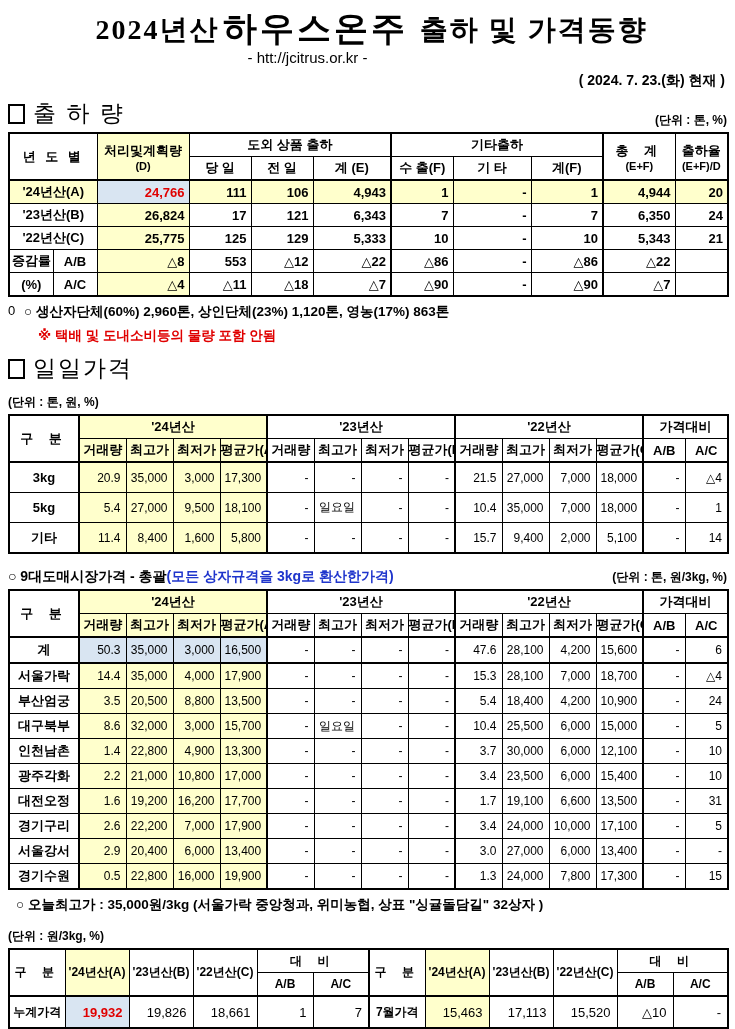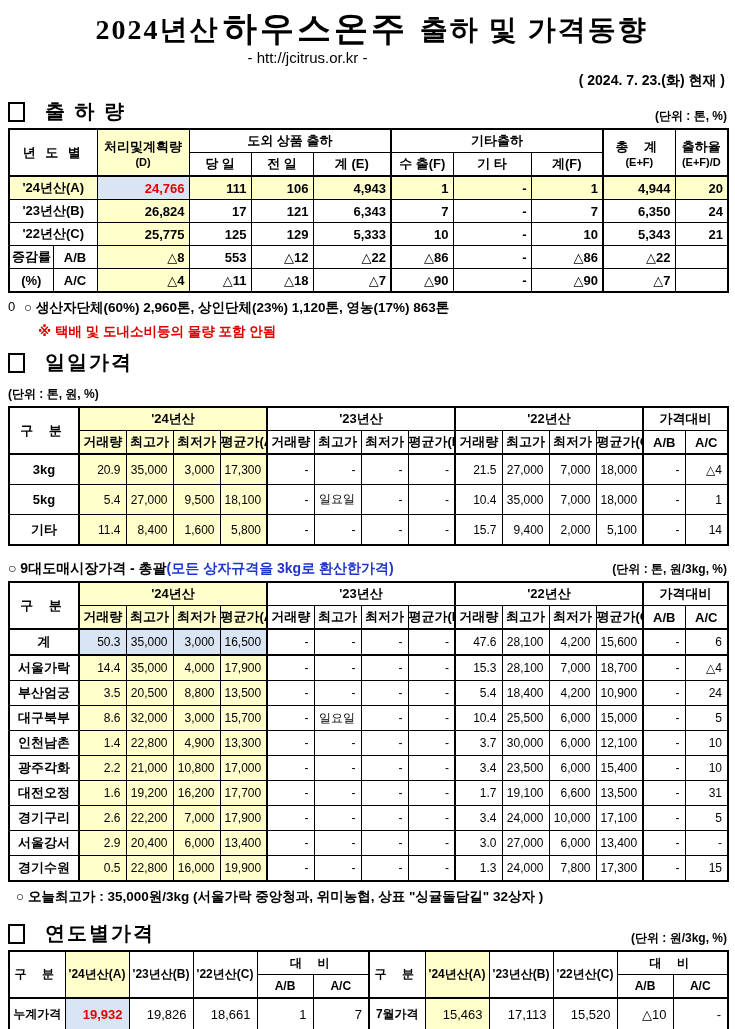--- a/index.html
+++ b/index.html
@@ -4,21 +4,21 @@
 <style>
   html,body{margin:0;padding:0;background:#fff;color:#000;}
   body{width:735px;height:1029px;box-sizing:border-box;padding:6px 8px;
        font-family:"Liberation Sans","DejaVu Sans",sans-serif;font-size:13px;overflow:hidden;}
   .titlebox{text-align:center;margin-top:4px;line-height:1.1;}
   .t-year,.t-rest{font-family:"Liberation Serif","DejaVu Serif",serif;font-size:28px;font-weight:bold;letter-spacing:2px;margin-left:8px;}
   .t-main{font-size:34px;font-weight:900;letter-spacing:3px;vertical-align:-1px;}
   .subtitle{text-align:center;font-size:15px;margin-top:2px;transform:translateX(-60px);}
   .datenote{text-align:right;font-size:14px;font-weight:bold;margin-top:6px;padding-right:2px;}
   .sec-row{display:flex;justify-content:space-between;align-items:flex-end;margin-top:8px;}
-  .sec{display:flex;align-items:center;gap:20px;font-size:20px;font-weight:700;letter-spacing:2px;}
+  .sec{display:flex;align-items:center;gap:8px;font-size:23px;font-weight:400;letter-spacing:2px;}
   .sq{width:13px;height:16px;border:2px solid #000;background:#fff;}
   .unit{font-size:12px;font-weight:bold;}
   table{border-collapse:collapse;table-layout:fixed;width:719px;margin-top:3px;border:2px solid #000;}
   th,td{border:1px solid #000;padding:1px 4px;overflow:hidden;white-space:nowrap;font-size:13px;}
   th{font-weight:bold;text-align:center;height:20px;padding:1px 0;}
   th .sub{font-size:11px;font-weight:bold;}
   .yb{background:#FFFFCC;}
   .bL{border-left:2px solid #000;}
   tbody tr:first-child td{border-top:2px solid #000;}
   .lbl{text-align:center;}
@@ -522,24 +522,20 @@
         <td>17,300</td>
         <td>-</td>
         <td>15</td>
       </tr>
   </tbody>
 </table>
 
 <div class="mnote">○ 오늘최고가 : 35,000원/3kg (서울가락  중앙청과,  위미농협,  상표 "싱귤돌담길"  32상자 )</div>
 
 <div class="sec-row" style="margin-top:14px;">
-  <div class="sec">
-    <span class="sq"></span>
-    <span>연도별가격</span>
-  </div>
   <div class="unit">(단위 : 원/3kg, %)</div>
 </div>
 
 <table id="t4">
   <colgroup>
       <col style="width:56px">
       <col style="width:64px">
       <col style="width:64px">
       <col style="width:64px">
       <col style="width:56px">

